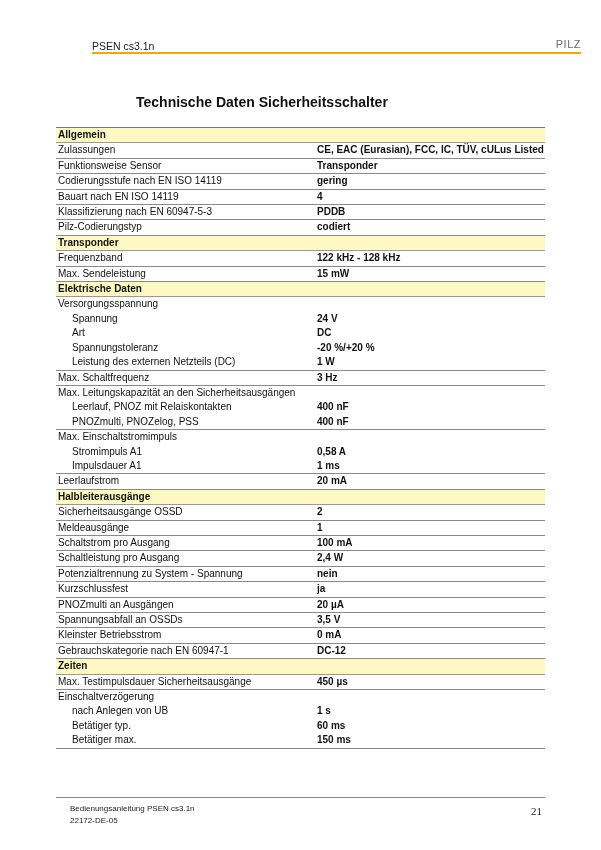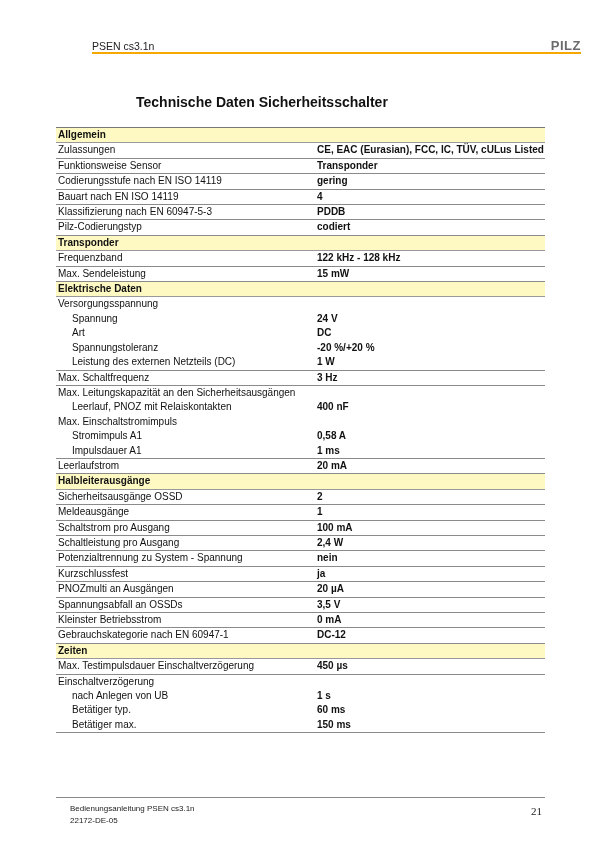--- a/index.html
+++ b/index.html
@@ -1,20 +1,20 @@
 <!DOCTYPE html>
 <html><head>
 <meta charset="utf-8">
 <style>
   html, body { margin: 0; padding: 0; background: #ffffff; }
   body { width: 601px; height: 850px; position: relative; overflow: hidden;
          font-family: "Liberation Sans", sans-serif; color: #111; }
   .page-header { position: absolute; left: 56px; top: 38px; width: 489px; height: 20px; margin-left: 36px; }
   .doc-name { position: absolute; left: 0; top: 2px; font-size: 10.5px; color: #222; }
-  .brand { position: absolute; right: 0; top: 0; font-size: 13px; font-weight: bold;
+  .brand { position: absolute; right: 0; top: 0; font-size: 11px; font-weight: normal;
            color: #6b6b6b; letter-spacing: 0.5px; }
   .header-rule { position: absolute; left: 0; top: 14px; width: 489px; height: 2px; background: #f5a800; }
   .section-title { position: absolute; left: 136px; top: 94px; font-size: 14px; font-weight: bold; color: #111; }
   .spec-table { position: absolute; left: 56px; top: 127px; width: 489px; border-collapse: collapse; }
   .spec-table td { font-size: 10px; height: 14.4px; padding: 0 0 0 2px; line-height: 14.4px;
                    vertical-align: middle; white-space: nowrap; }
   .spec-table td.val { font-weight: bold; padding-left: 1px; }
   .spec-table td.lbl { width: 244px; }
   tr.group td { background: #fef9c3; font-weight: bold; border-top: 1.5px solid #777; border-bottom: 1px solid #999; }
   tr.row td { border-bottom: 1px solid #8a8a8a; }
@@ -104,20 +104,24 @@
         <td class="val">3 Hz</td>
       </tr>
       <tr class="row nb">
         <td class="lbl">Max. Leitungskapazität an den Sicherheitsausgängen</td>
         <td class="val"></td>
       </tr>
       <tr class="row sub nb">
         <td class="lbl">Leerlauf, PNOZ mit Relaiskontakten</td>
         <td class="val">400 nF</td>
       </tr>
+      <tr class="row sub">
+        <td class="lbl">PNOZmulti, PNOZelog, PSS</td>
+        <td class="val">400 nF</td>
+      </tr>
       <tr class="row nb">
         <td class="lbl">Max. Einschaltstromimpuls</td>
         <td class="val"></td>
       </tr>
       <tr class="row sub nb">
         <td class="lbl">Stromimpuls A1</td>
         <td class="val">0,58 A</td>
       </tr>
       <tr class="row sub">
         <td class="lbl">Impulsdauer A1</td>
@@ -167,21 +171,21 @@
         <td class="val">0 mA</td>
       </tr>
       <tr class="row">
         <td class="lbl">Gebrauchskategorie nach EN 60947-1</td>
         <td class="val">DC-12</td>
       </tr>
       <tr class="group">
         <td colspan="2">Zeiten</td>
       </tr>
       <tr class="row">
-        <td class="lbl">Max. Testimpulsdauer Einschaltverzögerung</td>
+        <td class="lbl">Max. Testimpulsdauer Sicherheitsausgänge</td>
         <td class="val">450 µs</td>
       </tr>
       <tr class="row nb">
         <td class="lbl">Einschaltverzögerung</td>
         <td class="val"></td>
       </tr>
       <tr class="row sub nb">
         <td class="lbl">nach Anlegen von UB</td>
         <td class="val">1 s</td>
       </tr>

